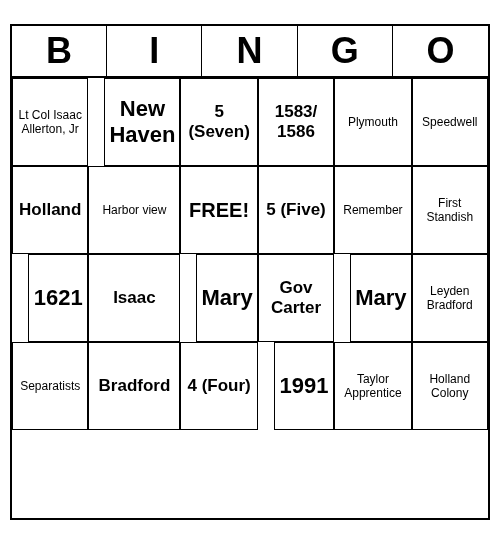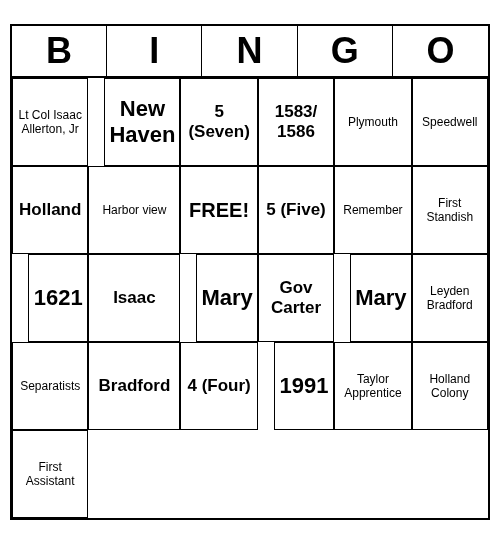--- a/index.html
+++ b/index.html
@@ -98,15 +98,14 @@
       <div class="bingo-cell large-text">Mary</div>
       <div class="bingo-cell medium-text">Gov Carter</div>
       <div class="bingo-cell large-text">Mary</div>
       <div class="bingo-cell small-text">Leyden Bradford</div>
       <div class="bingo-cell small-text">Separatists</div>
       <div class="bingo-cell medium-text">Bradford</div>
       <div class="bingo-cell medium-text">4 (Four)</div>
       <div class="bingo-cell large-text">1991</div>
       <div class="bingo-cell small-text">Taylor Apprentice</div>
       <div class="bingo-cell small-text">Holland Colony</div>
-      <div class="bingo-cell small-text">First Assistant</div>
     </div>
 </div>
 
 </body></html>

